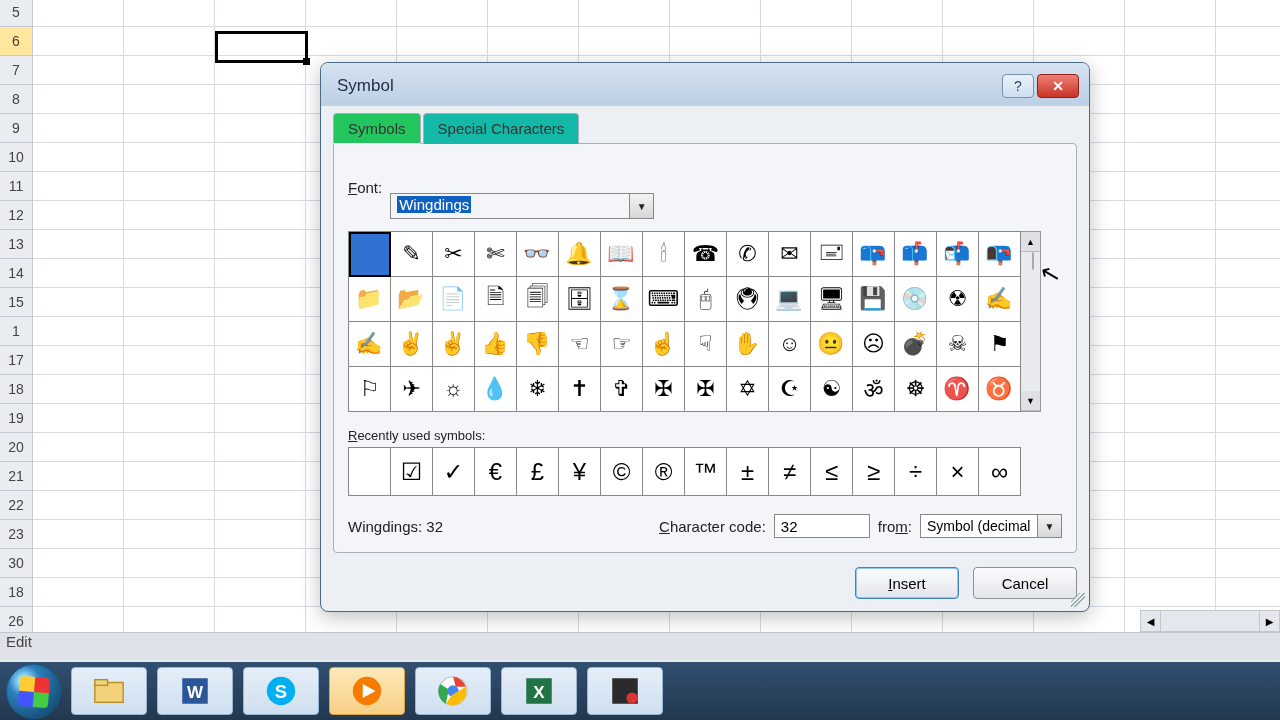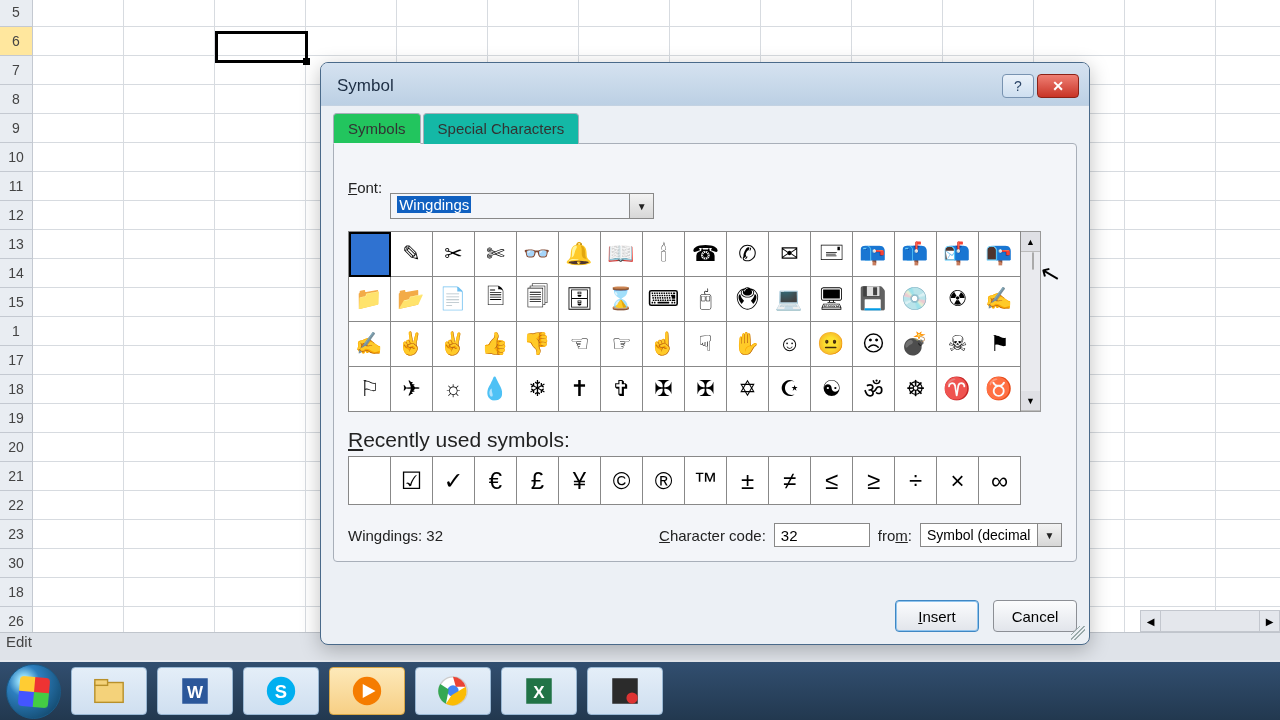--- a/index.html
+++ b/index.html
@@ -193,43 +193,42 @@
   width: 20px;
   border:1px solid #999; border-left:none;
   background:#e9eaee;
   display:flex; flex-direction:column; align-items:center;
 }
 .sb-btn { height:20px; width:100%; background:#dfe0e5; border-bottom:1px solid #bbb;
   display:flex; align-items:center; justify-content:center; font-size:9px;}
 .sb-track { flex:1; position:relative;}
 .sb-thumb { position:absolute; top:0; left:1px; right:1px; height:18px;
   background:#cfd1d6; border:1px solid #aaa; border-radius:2px;}
-.recent-label { margin-top:16px; font-size:21px; color:#222;}
+.recent-label { margin-top:16px; font-size:13px; color:#222;}
 .recent-grid {
   display:grid; grid-template-columns: repeat(16, 42px);
   grid-auto-rows: 48px; margin-top:4px;
   border-left:1px solid #888; border-top:1px solid #888;
   background:#fff; width: fit-content;
 }
 .code-row {
   display:flex; align-items:center; gap:8px; margin-top:18px;
   font-size:15px; color:#222;
 }
 .code-row .spacer { flex:1; }
 .code-input { width:96px; height:24px; border:1px solid #888; padding:2px 6px; font-size:15px;}
 .from-combo { display:flex; }
 .from-input { width:118px; height:24px; border:1px solid #888; padding:2px 6px; font-size:14px;}
 .btn-row {
   display:flex; justify-content:flex-end; gap:14px; margin-top:14px;
 }
 .dlg-btn {
-  width:84px; height:32px; font-size:15px;
+  width:104px; height:32px; font-size:15px;
   border:1px solid #8c8f95; border-radius:4px;
   background: linear-gradient(#fbfcfd,#e2e5eb);
-  margin-top: 24px;
 }
 .dlg-btn.primary { border:1px solid #3f87c3; box-shadow: 0 0 0 1px #8fc4ee inset;}
 .dlg-btn .u { text-decoration: underline; }
 .resize-grip {
   position:absolute; right:4px; bottom:4px; width:14px; height:14px;
   background:
     linear-gradient(135deg, transparent 0 6px, #9aa 6px 7px, transparent 7px 9px, #9aa 9px 10px, transparent 10px 12px, #9aa 12px 13px, transparent 13px);
 }
 .cursor-arrow {
   position:absolute; left:1040px; top:260px; font-size:24px; color:#000;

